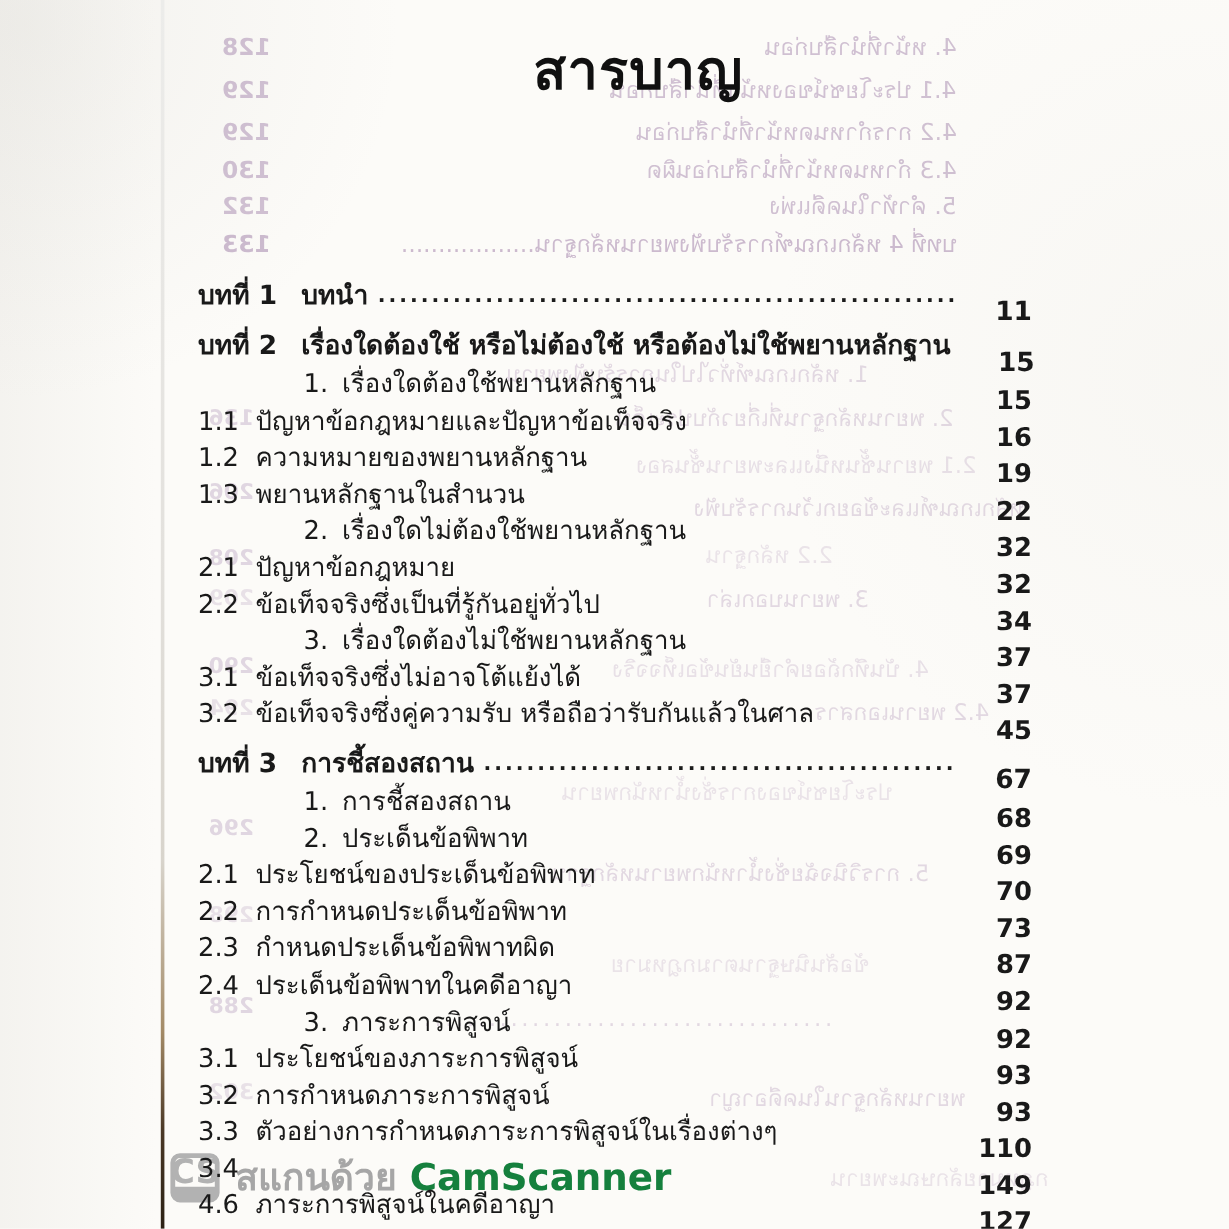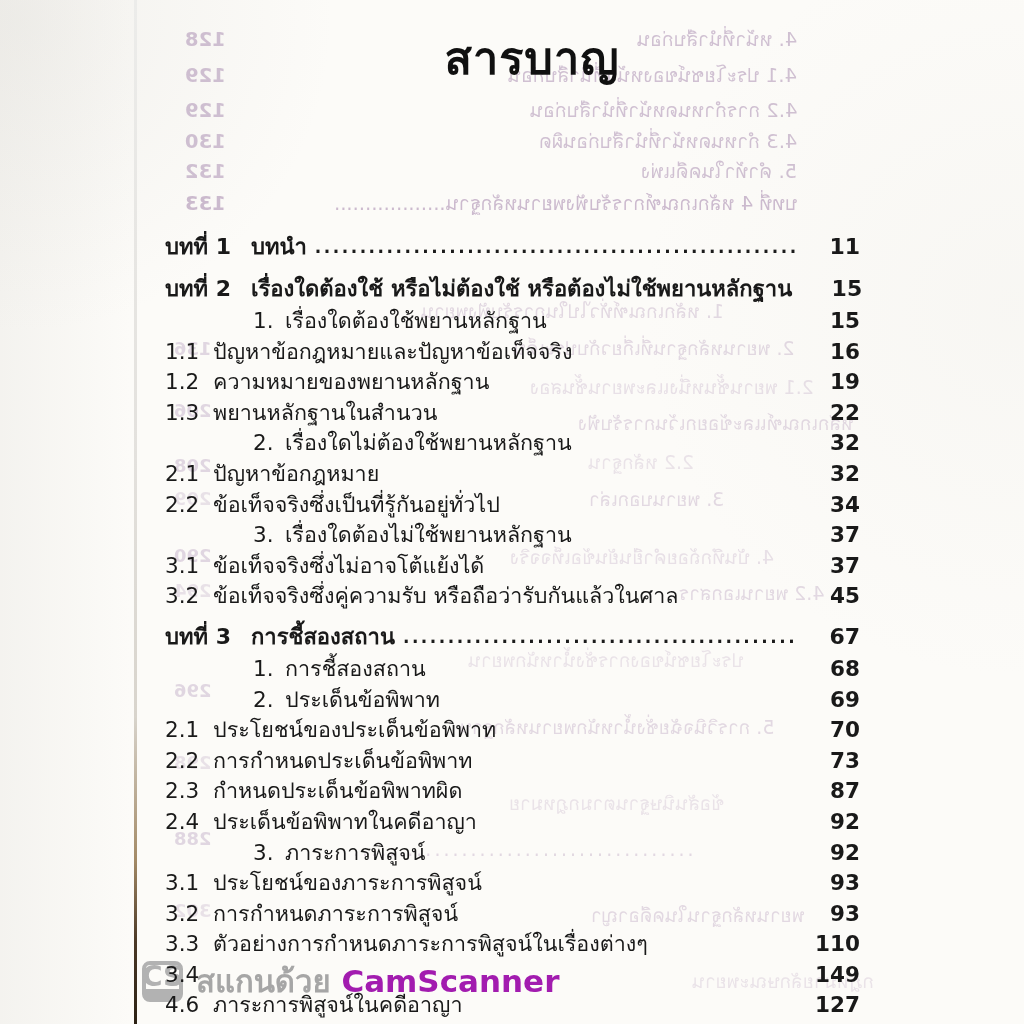--- a/index.html
+++ b/index.html
@@ -75,21 +75,21 @@
   #page-title{
     position:absolute;top:22px;left:0;width:100%;text-align:center;
     font-size:45px;font-weight:700;color:#101010;letter-spacing:1px;
     z-index:2;padding-left:40px;box-sizing:border-box;
   }
   #toc{
     position:absolute;left:165px;top:222px;width:695px;z-index:2;
     color:#191919;
   }
   .toc-row{
-    display:flex;align-items:flex-end;
+    display:flex;align-items:center;
     height:30.6px;line-height:30.6px;font-size:21.5px;
   }
   .toc-row.ch{height:34px;line-height:34px;margin-top:8px;font-weight:700;font-size:22px;}
   .toc-row .num{flex:none;}
   .toc-row.ch .num{width:86px;}
   .toc-row.l1 .num{margin-left:88px;width:32px;}
   .toc-row.l2 .num{width:48px;}
   .toc-row .ttl{flex:none;white-space:nowrap;}
   .toc-row .dots{
     flex:1 1 auto;overflow:hidden;white-space:nowrap;
@@ -102,21 +102,21 @@
   #watermark{
     position:absolute;left:142px;top:956px;z-index:1;
     display:flex;align-items:center;gap:13px;
   }
   #wm-badge{
     width:33px;height:24px;border:4px solid #b2b2b2;border-bottom:13px solid #b2b2b2;
     border-radius:8px;display:flex;align-items:center;justify-content:center;
     color:#b2b2b2;font-weight:700;font-size:28px;letter-spacing:0;
   }
   #wm-text{font-size:31px;font-weight:600;color:#a6a6a6;white-space:nowrap;}
-  #wm-text .latin{color:#a21caf;}
+  #wm-text .latin{color:#15803d;}
 </style>
 </head>
 <body>
 
 <div id="paper-shade"></div>
 <div id="spine-line"></div>
 
 <div id="ghost-top" class="ghost">
     <div class="gline">
       <span class="gpage">128</span>

